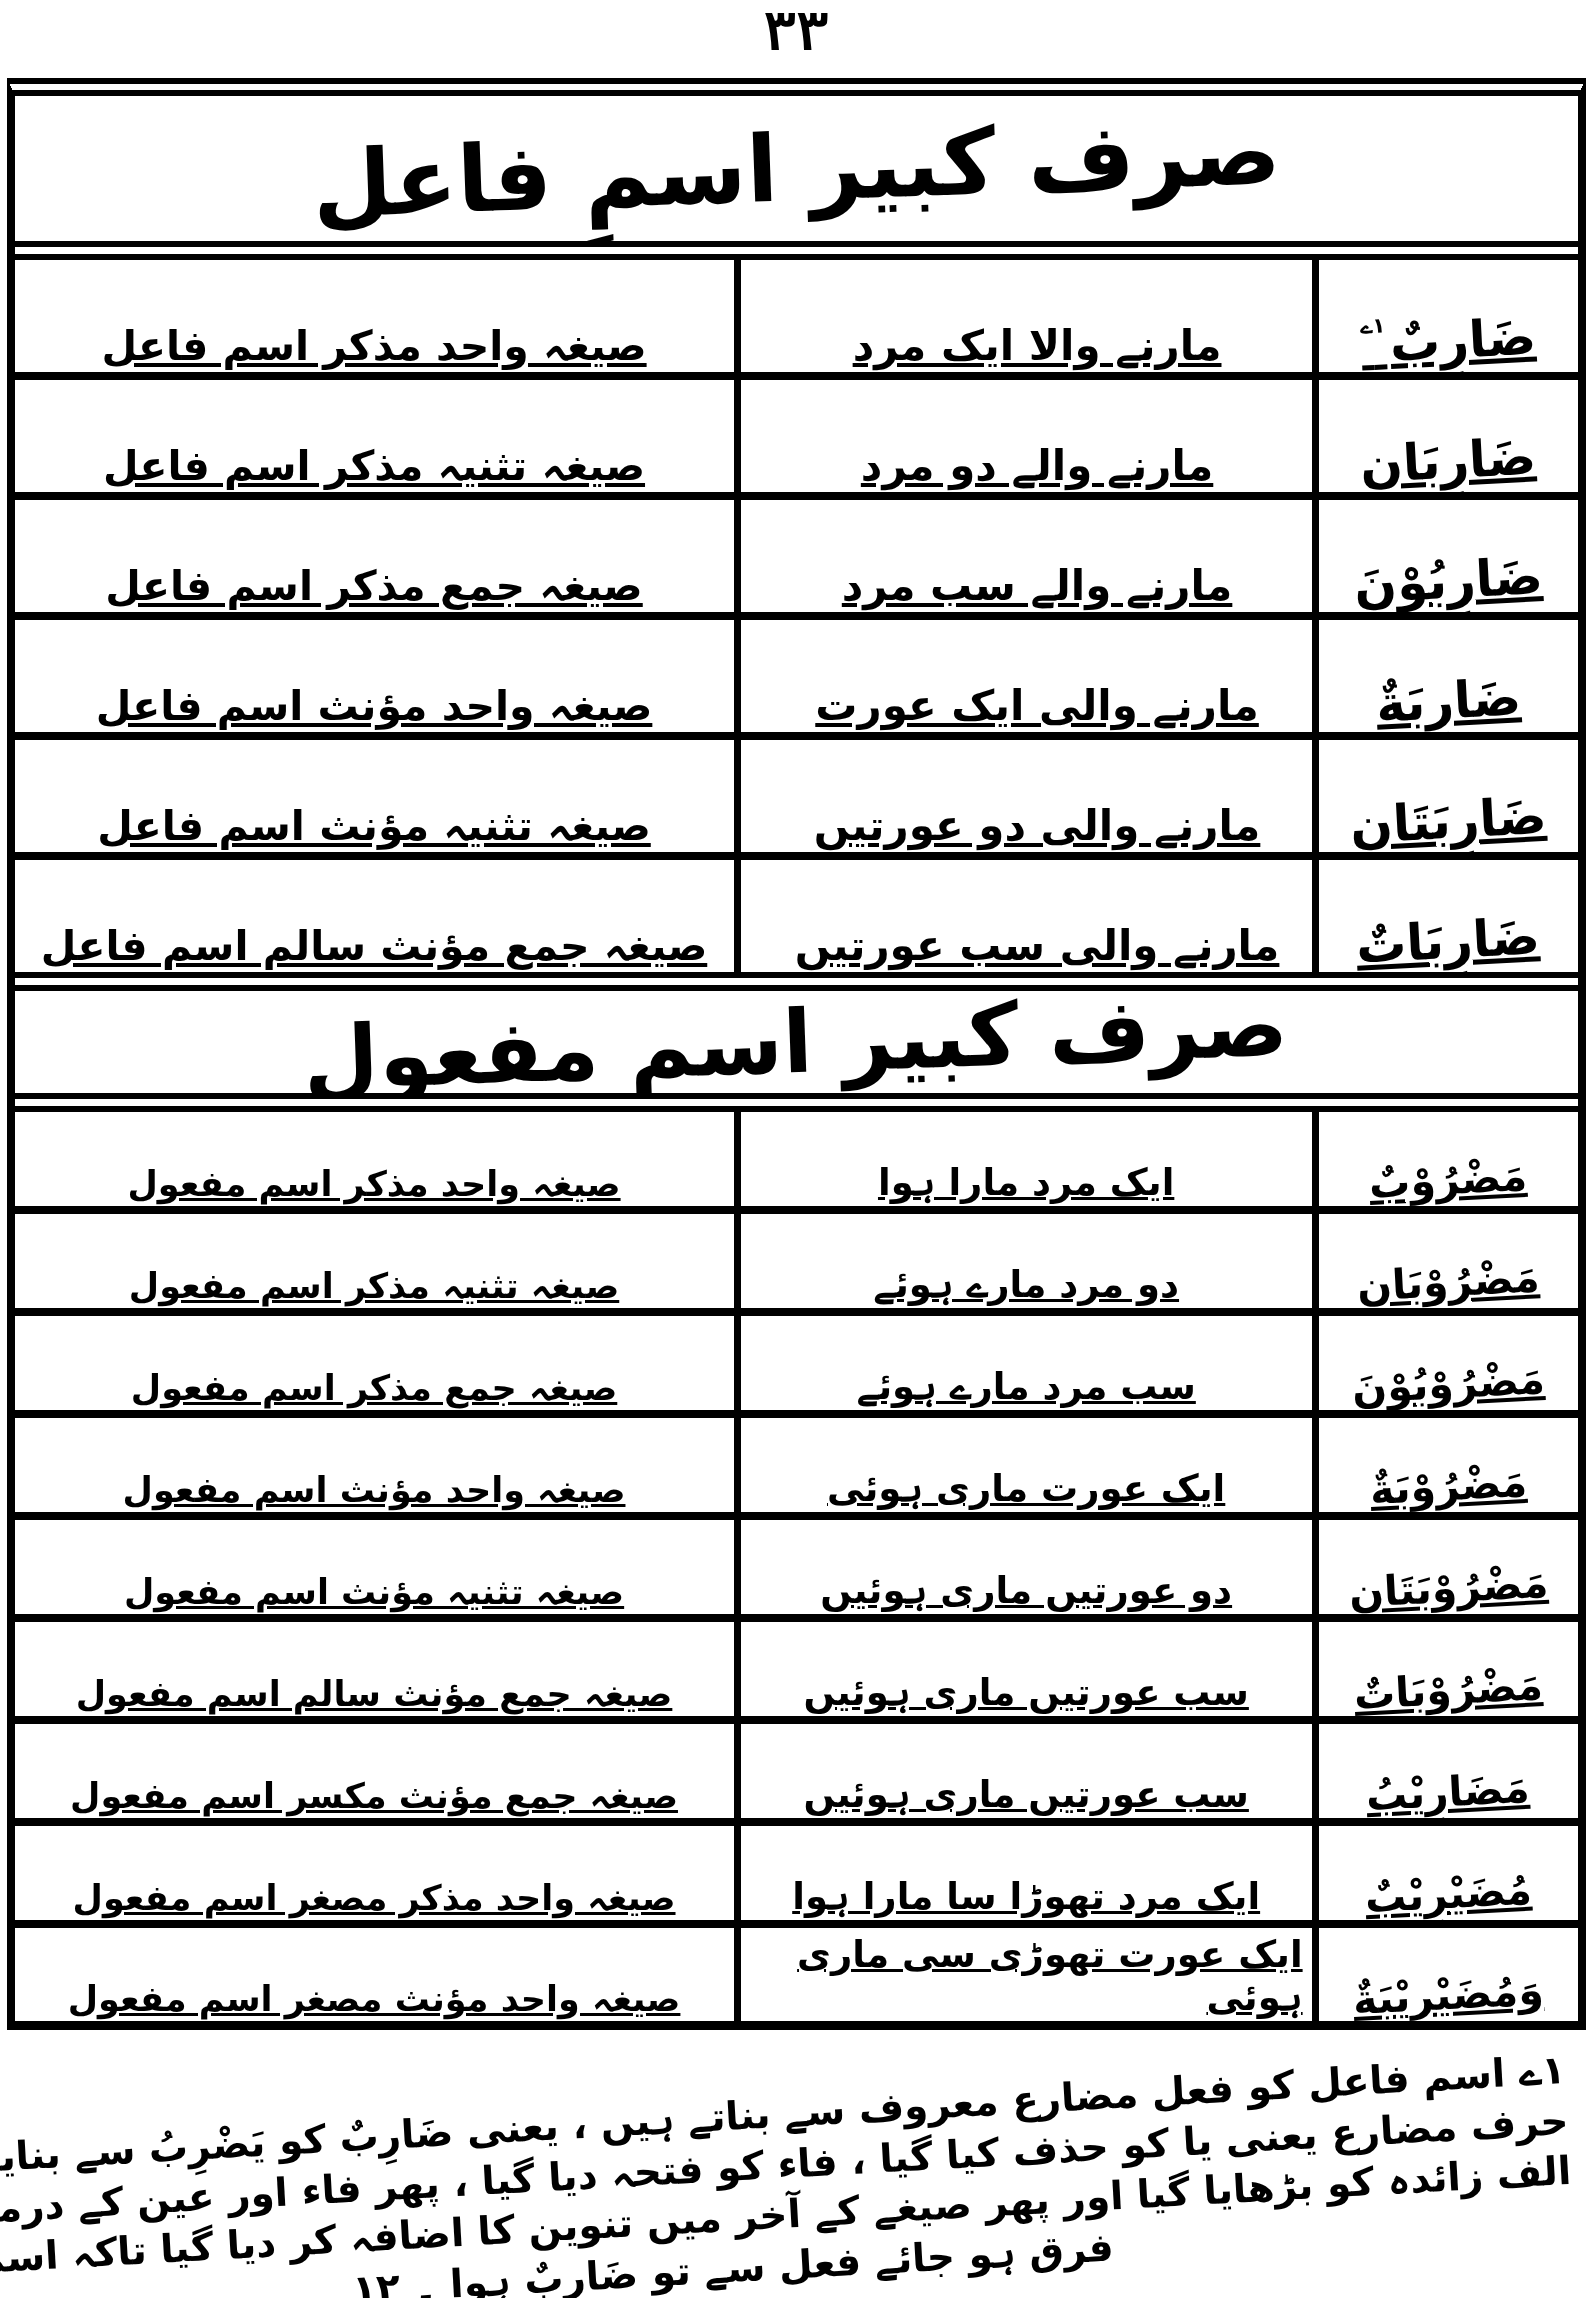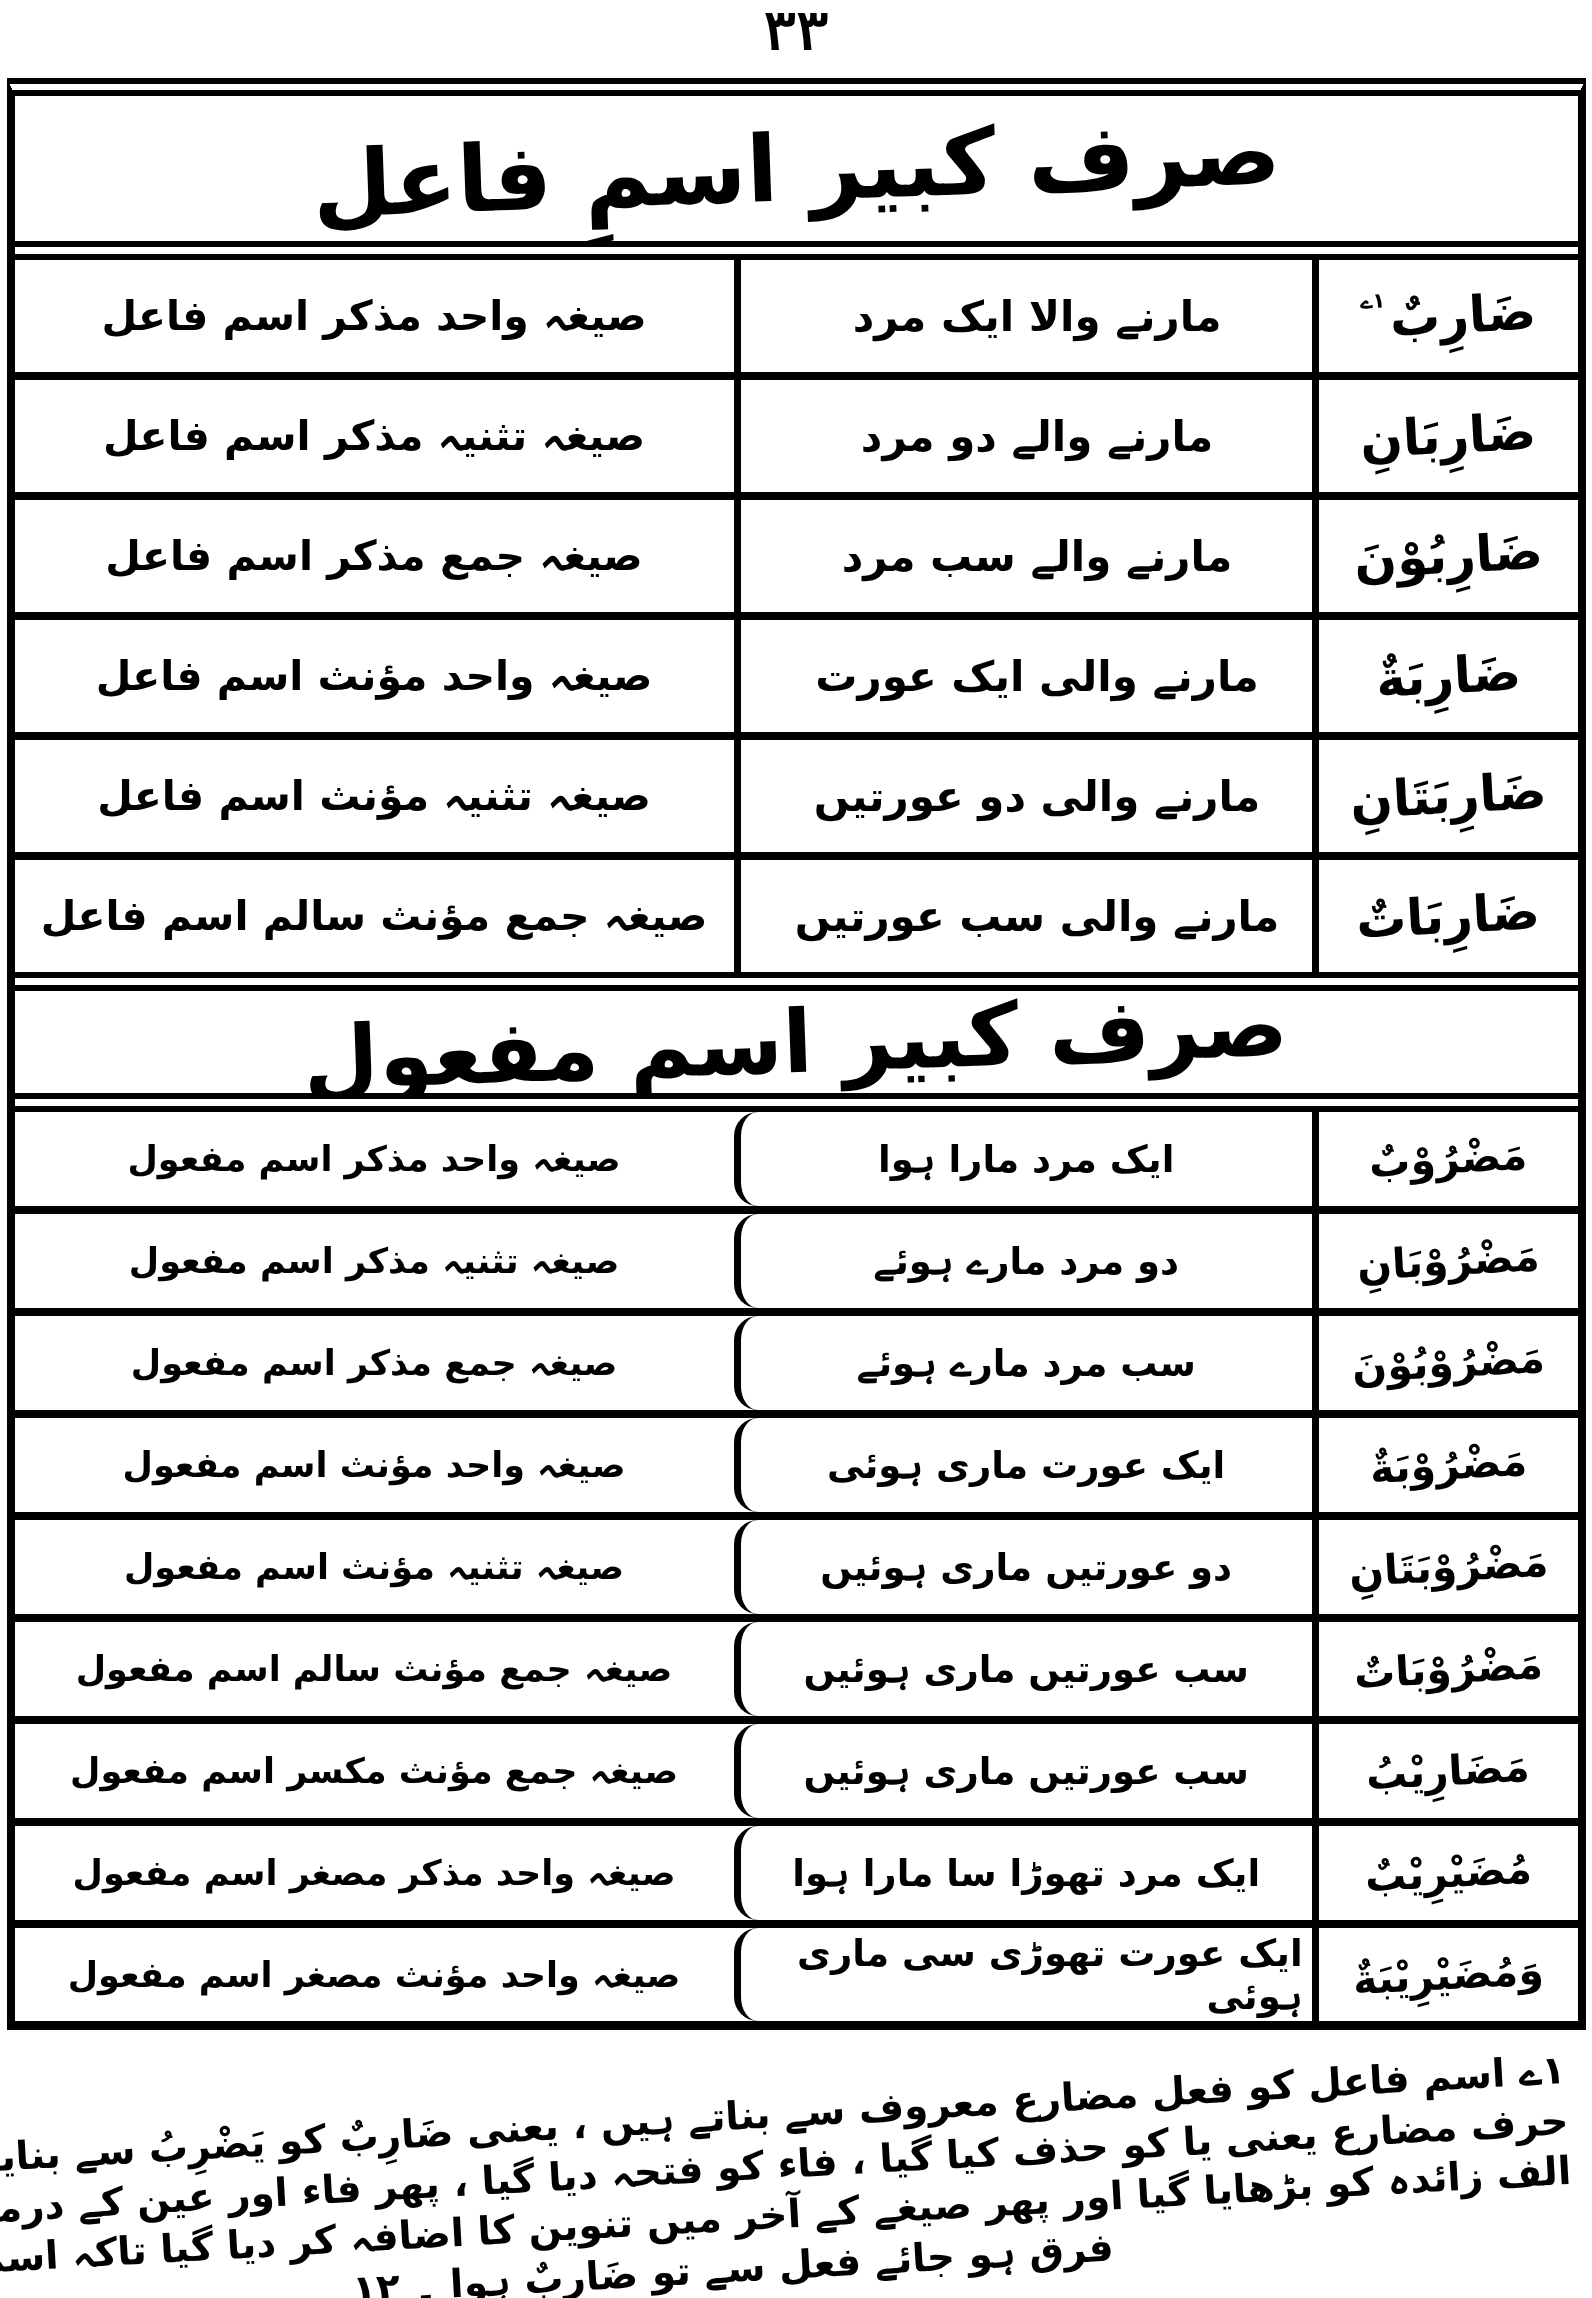--- a/index.html
+++ b/index.html
@@ -32,32 +32,32 @@
   .band-title-1{height:164px;font-size:92px;border-bottom:19.4px double #000;}
   .band-title-2{height:140px;font-size:87px;border-top:19.4px double #000;border-bottom:19.4px double #000;}
 
   .row{display:flex;flex-direction:row;border-bottom:8.3px solid #000;overflow:hidden;}
   .grid-1 .row{height:120px;}
   .grid-2 .row{height:102px;}
   .grid-1 .row:last-child{border-bottom:none;height:112px;}
   .grid-2 .row:last-child{border-bottom:none;height:93px;}
 
   .cell{
-    display:flex;align-items:center;justify-content:center;
-    padding:1.8px 9.2px;overflow:hidden;font-weight:bold;
+    display:flex;align-items:flex-end;justify-content:center;
+    padding:1.8px 9.2px;overflow:hidden;font-weight:bold;text-decoration:underline;
   }
   .cell-word{width:17%;border-left:7.4px solid #000;}
   .cell-meaning{width:37%;border-left:7.4px solid #000;}
   .cell-desc{width:46%;}
 
   .grid-1 .cell-word{font-size:50px;}
   .grid-1 .cell-meaning{font-size:42px;padding-left:31px;}
   .grid-1 .cell-desc{font-size:41px;}
   .grid-2 .cell-word{font-size:41px;}
-  .grid-2 .cell-meaning{font-size:37px;border-radius:24px;}
+  .grid-2 .cell-meaning{font-size:37px;}
   .grid-2 .cell-desc{font-size:35px;}
 
   .word-text{display:inline-block;transform:rotate(-3deg);white-space:nowrap;}
   .cell .note{
     font-size:0.42em;vertical-align:super;position:relative;top:-0.55em;
     margin-right:3.7px;font-weight:bold;
   }
 
   .footnote{
     margin:14.8px 28px 0 28px;

